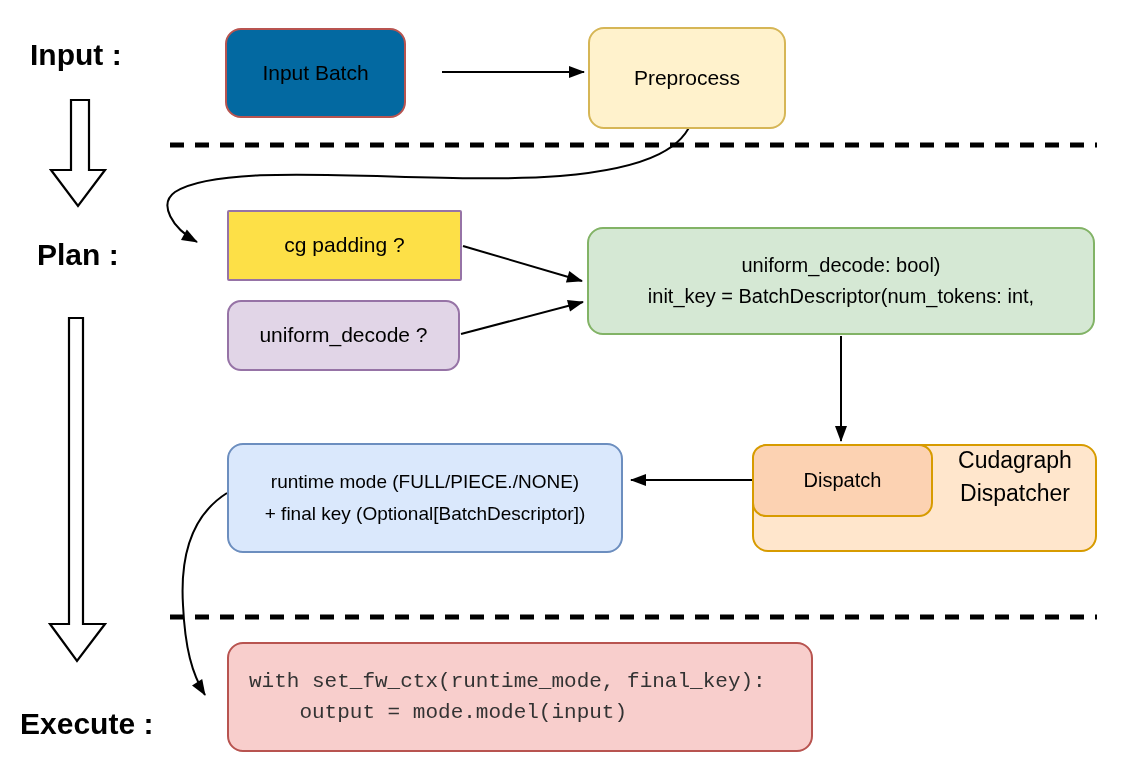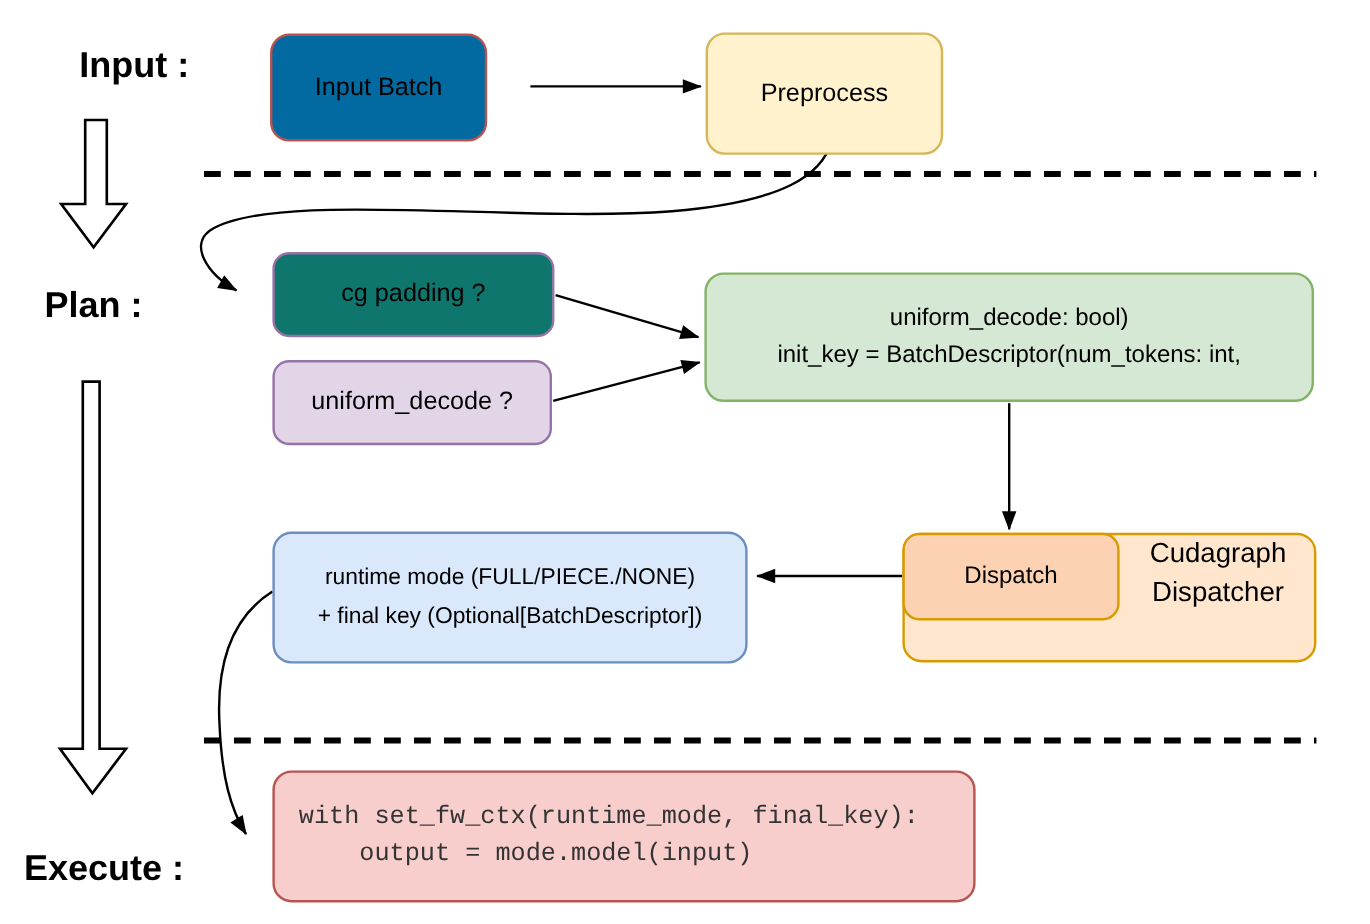--- a/index.html
+++ b/index.html
@@ -12,21 +12,21 @@
     font-family: "Liberation Sans", sans-serif;
     color: #000;
   }
   .stage-label {
     position: absolute;
     font-size: 30px;
     font-weight: bold;
     color: #000;
     white-space: nowrap;
   }
-  #label-input   { left: 30px;  top: 38px; margin-left: 36px; }
+  #label-input   { left: 30px;  top: 38px; }
   #label-plan    { left: 37px;  top: 238px; }
   #label-execute { left: 20px;  top: 670px; margin-top: 37px; }
 
   .node {
     position: absolute;
     box-sizing: border-box;
     display: flex;
     flex-direction: column;
     align-items: center;
     justify-content: center;
@@ -38,21 +38,21 @@
   #node-input-batch {
     left: 225px; top: 28px; width: 181px; height: 90px;
     background: #0369a1; border-color: #B85450; font-size: 21px;
   }
   #node-preprocess {
     left: 588px; top: 27px; width: 198px; height: 102px;
     background: #FFF2CC; border-color: #D6B656; font-size: 21px;
   }
   #node-cg-padding {
     left: 227px; top: 210px; width: 235px; height: 71px;
-    background: #0f766e; border-color: #9673A6; font-size: 21px; border-radius: 14px;
+    background: #fde047; border-color: #9673A6; font-size: 21px; border-radius: 2px;
   }
   #node-uniform-decode {
     left: 227px; top: 300px; width: 233px; height: 71px;
     background: #E1D5E7; border-color: #9673A6; font-size: 21px; border-radius: 14px;
   }
   #node-init-key {
     left: 587px; top: 227px; width: 508px; height: 108px;
     background: #D5E8D4; border-color: #82B366; font-size: 20px; line-height: 31px;
   }
   #node-runtime-mode {

